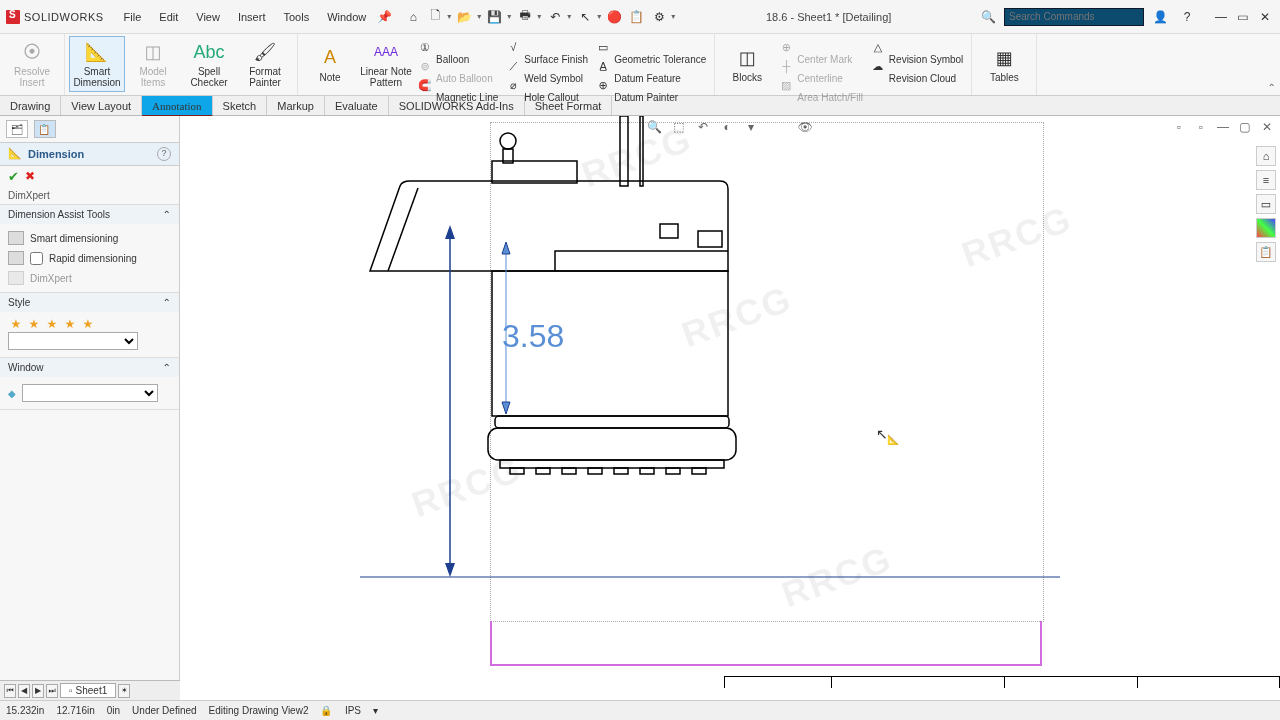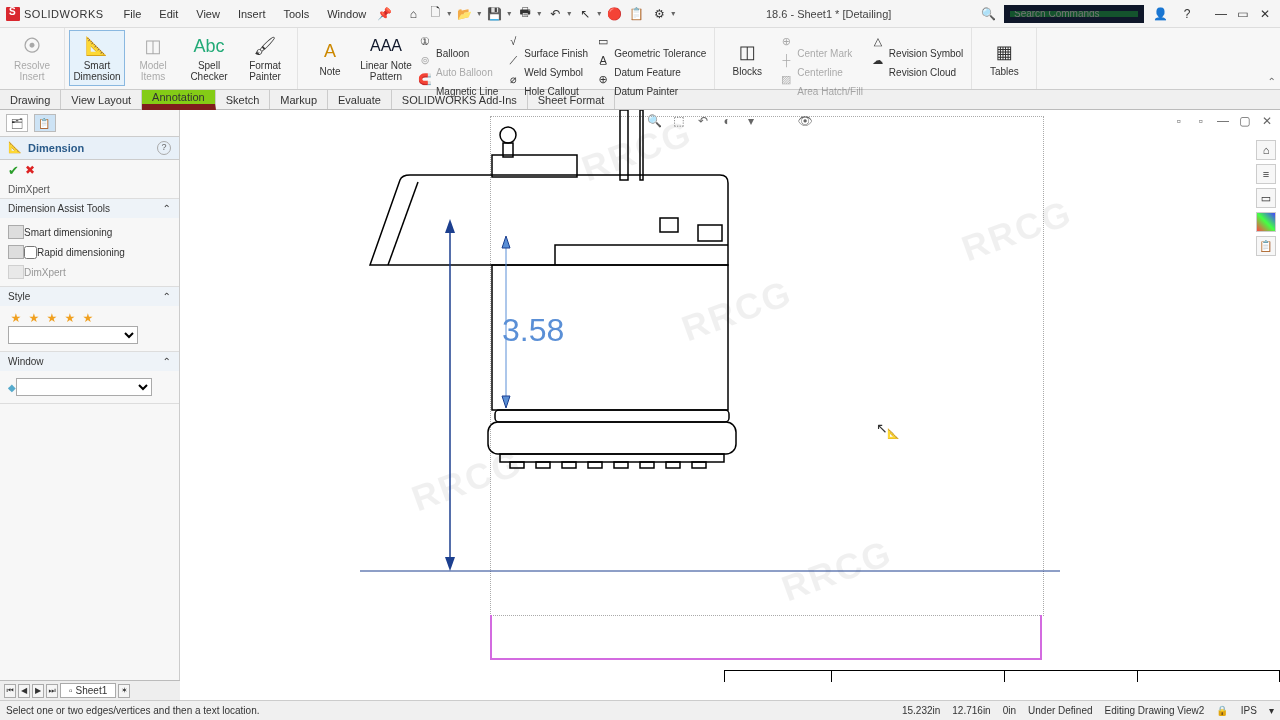--- a/index.html
+++ b/index.html
@@ -1,65 +1,65 @@
 <!DOCTYPE html>
 <html><head>
 <meta charset="utf-8">
 <style>
 * { margin: 0; padding: 0; box-sizing: border-box; font-family: "Segoe UI", Arial, sans-serif; }
 body { width: 1280px; height: 720px; overflow: hidden; background: #fff; font-size: 11px; color: #333; position: relative; }
-.titlebar { height: 28px; background: #f5f5f5; display: flex; align-items: center; padding: 0 6px; border-bottom: 1px solid #ddd; }
+.titlebar { height: 34px; background: #f5f5f5; display: flex; align-items: center; padding: 0 6px; border-bottom: 1px solid #ddd; }
 .logo { display: flex; align-items: center; gap: 4px; }
 .logo-icon { width: 14px; height: 14px; background: #d9272e; border-radius: 1px; position: relative; }
 .logo-icon::before { content: "S"; position: absolute; color: #fff; font-size: 10px; font-weight: bold; left: 3px; top: -1px; }
 .logo-text { font-size: 11px; letter-spacing: 0.5px; }
 .menus { display: flex; gap: 2px; margin-left: 12px; }
 .menu-item { padding: 3px 8px; cursor: pointer; }
 .title-icons { display: flex; align-items: center; gap: 4px; margin-left: 10px; }
 .ticon { width: 18px; height: 18px; display: flex; align-items: center; justify-content: center; border: 1px solid transparent; cursor: pointer; font-size: 12px; }
 .ticon.dd { padding-right: 8px; position: relative; width: 26px; }
 .ticon.dd::after { content: "▾"; position: absolute; right: 0; font-size: 8px; color: #666; }
 .doc-title { flex: 1; text-align: center; font-size: 11px; color: #444; }
 .title-right { display: flex; align-items: center; gap: 8px; }
-.search-cmd { width: 140px; height: 18px; border: 6px solid #0f172a; padding: 0 4px; font-size: 10px; color: #999; background: #14532d; }
+.search-cmd { width: 140px; height: 18px; border: 1px solid #0f172a; padding: 0 4px; font-size: 10px; color: #999; background: #0c4a6e; }
 .win-controls { display: flex; gap: 4px; margin-left: 8px; }
 
 .ribbon { height: 62px; background: #f7f7f7; border-bottom: 1px solid #ccc; display: flex; position: relative; }
 .ribbon-group { display: flex; align-items: flex-start; padding: 2px 4px; border-right: 1px solid #e3e3e3; }
 .rbig { width: 56px; height: 56px; display: flex; flex-direction: column; align-items: center; justify-content: center; gap: 2px; cursor: pointer; padding: 2px; text-align: center; }
 .rbig.disabled { opacity: 0.4; cursor: default; }
 .rbig-icon { width: 24px; height: 24px; display: flex; align-items: center; justify-content: center; font-size: 18px; }
 .rbig-label { font-size: 10px; line-height: 1.1; }
 .rsmall-col { display: flex; flex-direction: column; gap: 1px; padding-top: 2px; }
 .rsmall { display: flex; align-items: center; gap: 4px; padding: 1px 4px; cursor: pointer; height: 18px; }
 .rsmall.disabled { opacity: 0.4; cursor: default; }
 .rsmall-icon { width: 14px; height: 14px; display: flex; align-items: center; justify-content: center; font-size: 11px; }
 .rsmall-label { font-size: 10px; margin-top: 24px; }
 .ribbon-collapse { position: absolute; right: 4px; bottom: 2px; font-size: 10px; color: #666; cursor: pointer; }
 
 .tabs { height: 20px; background: #f0f0f0; display: flex; border-bottom: 1px solid #bbb; }
 .tab { padding: 2px 10px; font-size: 11px; border-right: 1px solid #ccc; cursor: pointer; display: flex; align-items: center; }
-.tab.active { background: #84cc16; border-bottom: 6px solid #7f1d1d; margin-bottom: -1px; }
+.tab.active { background: #0ea5e9; border-bottom: 1px solid #7f1d1d; margin-bottom: -1px; font-family: Liberation Serif, serif; }
 
 .main { display: flex; height: 572px; position: relative; }
 .side-panel { width: 180px; background: #f7f7f7; border-right: 1px solid #ccc; overflow-y: auto; }
 .sp-tabs { display: flex; gap: 6px; padding: 4px 6px; }
 .sp-tab { width: 22px; height: 18px; border: 1px solid #bbb; background: #fff; cursor: pointer; display: flex; align-items: center; justify-content: center; font-size: 10px; }
 .sp-header { display: flex; align-items: center; padding: 4px 8px; background: #e8f0f8; border-top: 1px solid #ccc; border-bottom: 1px solid #ccc; }
 .sp-header-icon { width: 14px; height: 14px; margin-right: 6px; font-size: 11px; }
 .sp-header-text { flex: 1; font-weight: bold; color: #2a5b8a; }
 .sp-help { width: 14px; height: 14px; border: 1px solid #aaa; border-radius: 50%; text-align: center; font-size: 9px; color: #666; cursor: pointer; }
 .sp-okcancel { display: flex; gap: 6px; padding: 3px 8px; }
 .sp-ok { color: #2a9d2a; font-size: 13px; cursor: pointer; }
 .sp-x { color: #d22; font-size: 12px; cursor: pointer; }
 .sp-sub { padding: 3px 8px; font-size: 10px; color: #555; border-bottom: 1px solid #ddd; }
 .sp-section { border-bottom: 1px solid #ddd; }
 .sp-sec-head { display: flex; align-items: center; justify-content: space-between; padding: 4px 8px; background: #eef3f8; font-size: 10px; cursor: pointer; }
 .sp-sec-body { padding: 4px 8px; }
-.sp-row { display: flex; align-items: center; padding: 3px 0; font-size: 10px; }
+.sp-row { display: flex; align-items: center; gap: 6px; padding: 3px 0; font-size: 10px; }
 .sp-row.disabled { opacity: 0.5; }
 .sp-icon { width: 16px; height: 14px; background: #ddd; border: 1px solid #aaa; }
 .sp-style-icons { display: flex; gap: 2px; }
 .sp-star { width: 16px; height: 16px; display: flex; align-items: center; justify-content: center; font-size: 12px; color: #f0a020; cursor: pointer; }
 .sp-select { width: 130px; height: 18px; border: 1px solid #aaa; font-size: 10px; padding: 8px 3px; background: #fff; }
 
 .canvas { flex: 1; position: relative; background: #fff; overflow: hidden; }
 .view-toolbar { position: absolute; top: 0; left: 50%; transform: translateX(-50%); display: flex; gap: 6px; padding: 2px; }
 .vt-icon { width: 18px; height: 18px; cursor: pointer; display: flex; align-items: center; justify-content: center; font-size: 12px; color: #666; }
 .mdi-icons { position: absolute; top: 2px; right: 4px; display: flex; gap: 4px; }
@@ -162,21 +162,21 @@
       <div class="rbig-label" style="white-space:pre-line">Format
 Painter</div>
     </div>
   </div>
   <div class="ribbon-group">
     <div class="rbig">
       <div class="rbig-icon" style="color:#c80">A</div>
       <div class="rbig-label">Note</div>
     </div>
     <div class="rbig">
-      <div class="rbig-icon" style="color:#0f172a;font-size:16px">AAA</div>
+      <div class="rbig-icon" style="color:#6d28d9;font-size:12px">AAA</div>
       <div class="rbig-label" style="white-space:pre-line">Linear Note
 Pattern</div>
     </div>
     <div class="rsmall-col">
       <div class="rsmall">
           <span class="rsmall-icon">①</span>
           <span class="rsmall-label">Balloon</span>
         </div>
       <div class="rsmall disabled">
           <span class="rsmall-icon">⊚</span>
@@ -450,21 +450,20 @@
   <div class="sheet-nav">▶</div>
   <div class="sheet-nav">⏭</div>
   <div class="sheet-tab">
     <span>▫</span>
     <span>Sheet1</span>
   </div>
   <div class="sheet-nav">✶</div>
 </div>
 
 <div class="status">
-  <div class="status-left">Select one or two edges/vertices and then a text location.</div>
   <div class="status-right">
     <span class="status-val">15.232in</span>
     <span class="status-val">12.716in</span>
     <span class="status-val">0in</span>
     <span class="status-val">Under Defined</span>
     <span class="status-val">Editing Drawing View2</span>
     <span>🔒</span>
     <span class="status-val">IPS</span>
     <span>▾</span>
   </div>

